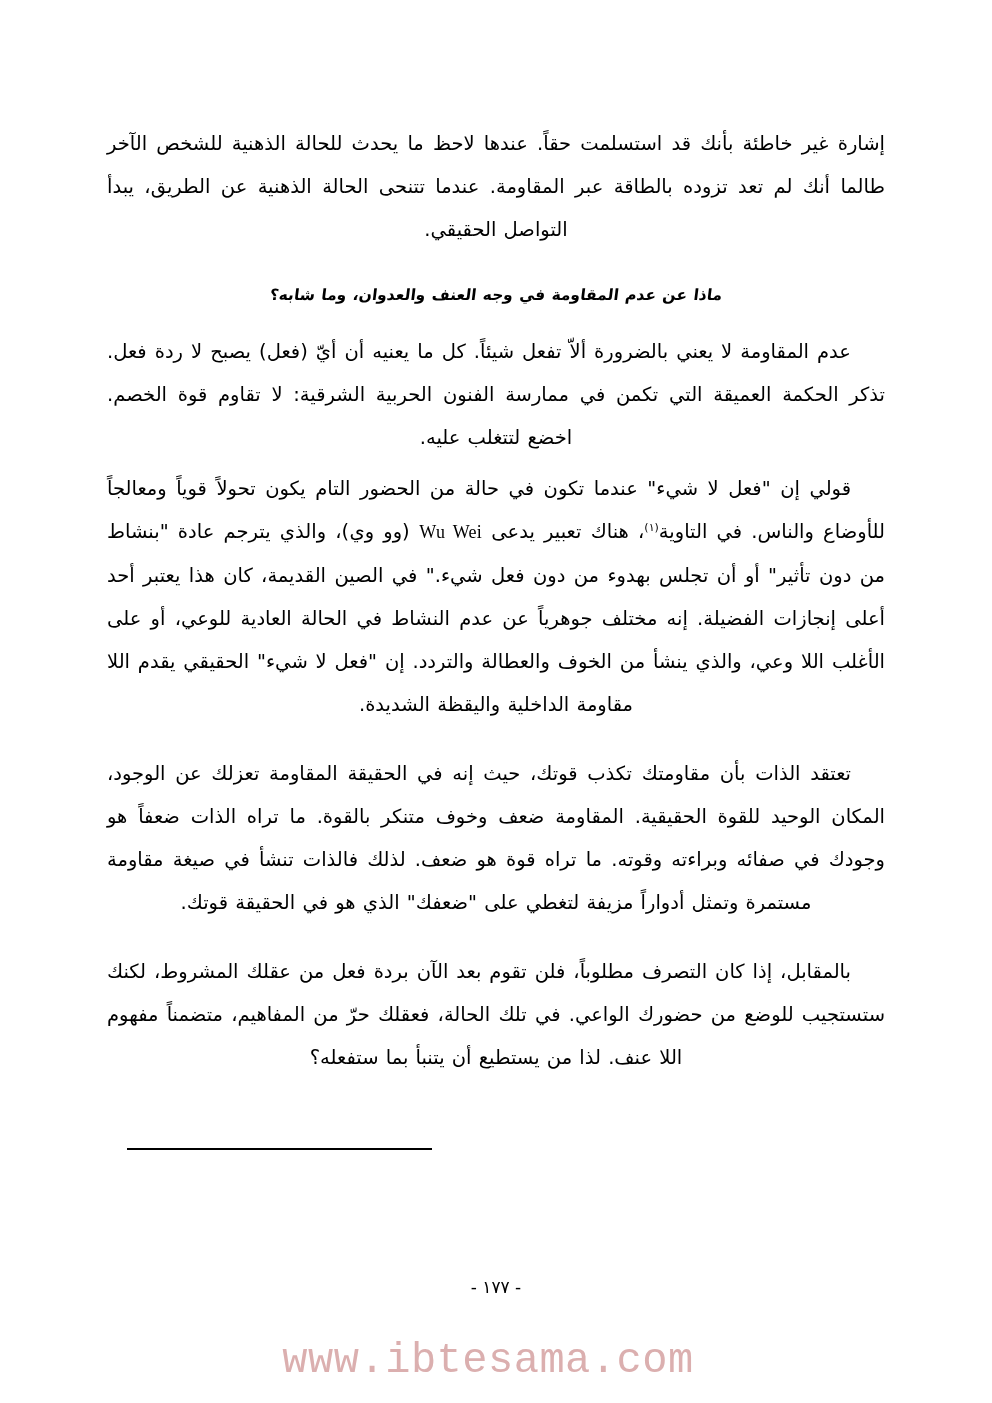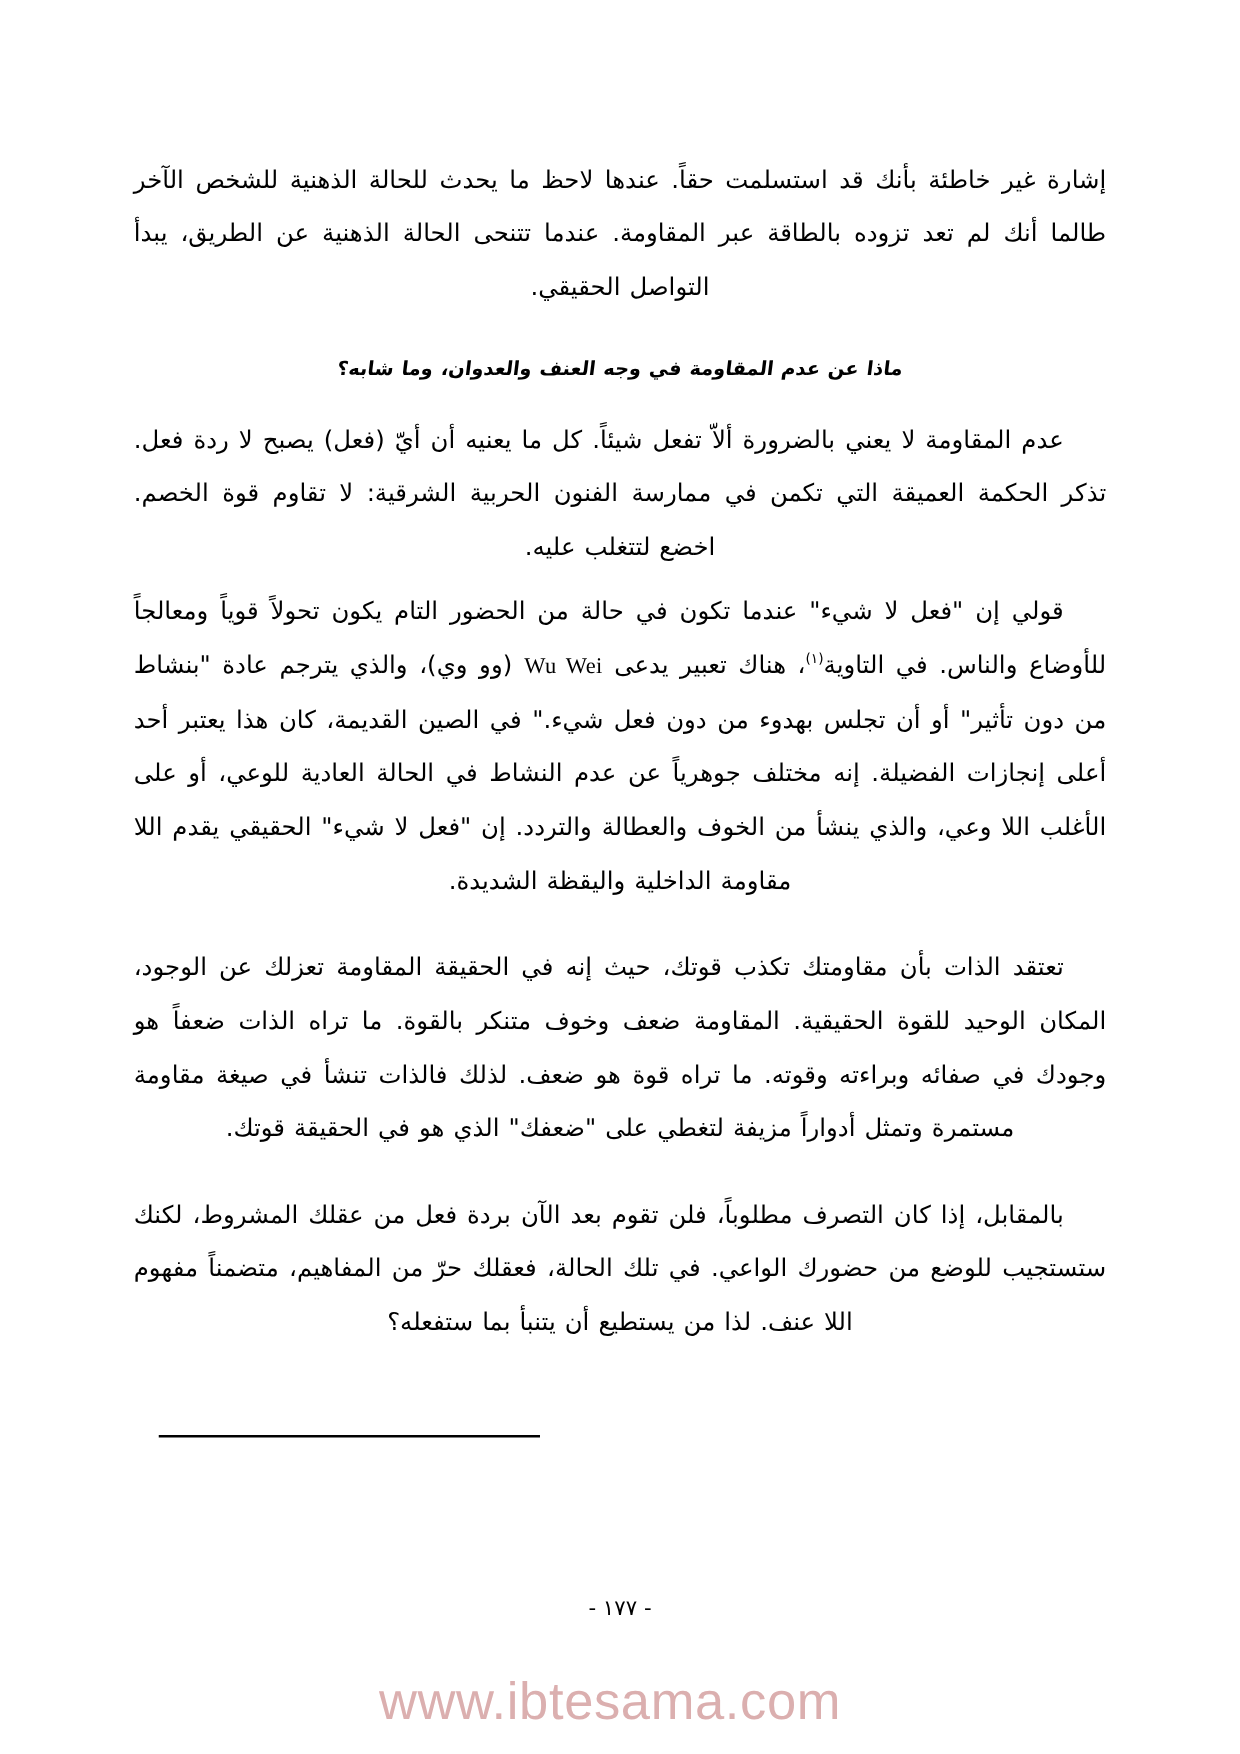--- a/index.html
+++ b/index.html
@@ -124,21 +124,21 @@
   }
 
   
   .watermark {
     position: absolute;
     top: 1337px;
     left: 0;
     right: 16px;
     text-align: center;
     direction: ltr;
-    font-family: Liberation Sans, sans-serif;
+    font-family: Liberation Mono, monospace;
     font-size: 42px;
     letter-spacing: 0.5px;
     color: #dbafaf;
   }
 </style>
 </head>
 <body>
 
 <div class="page">
 

